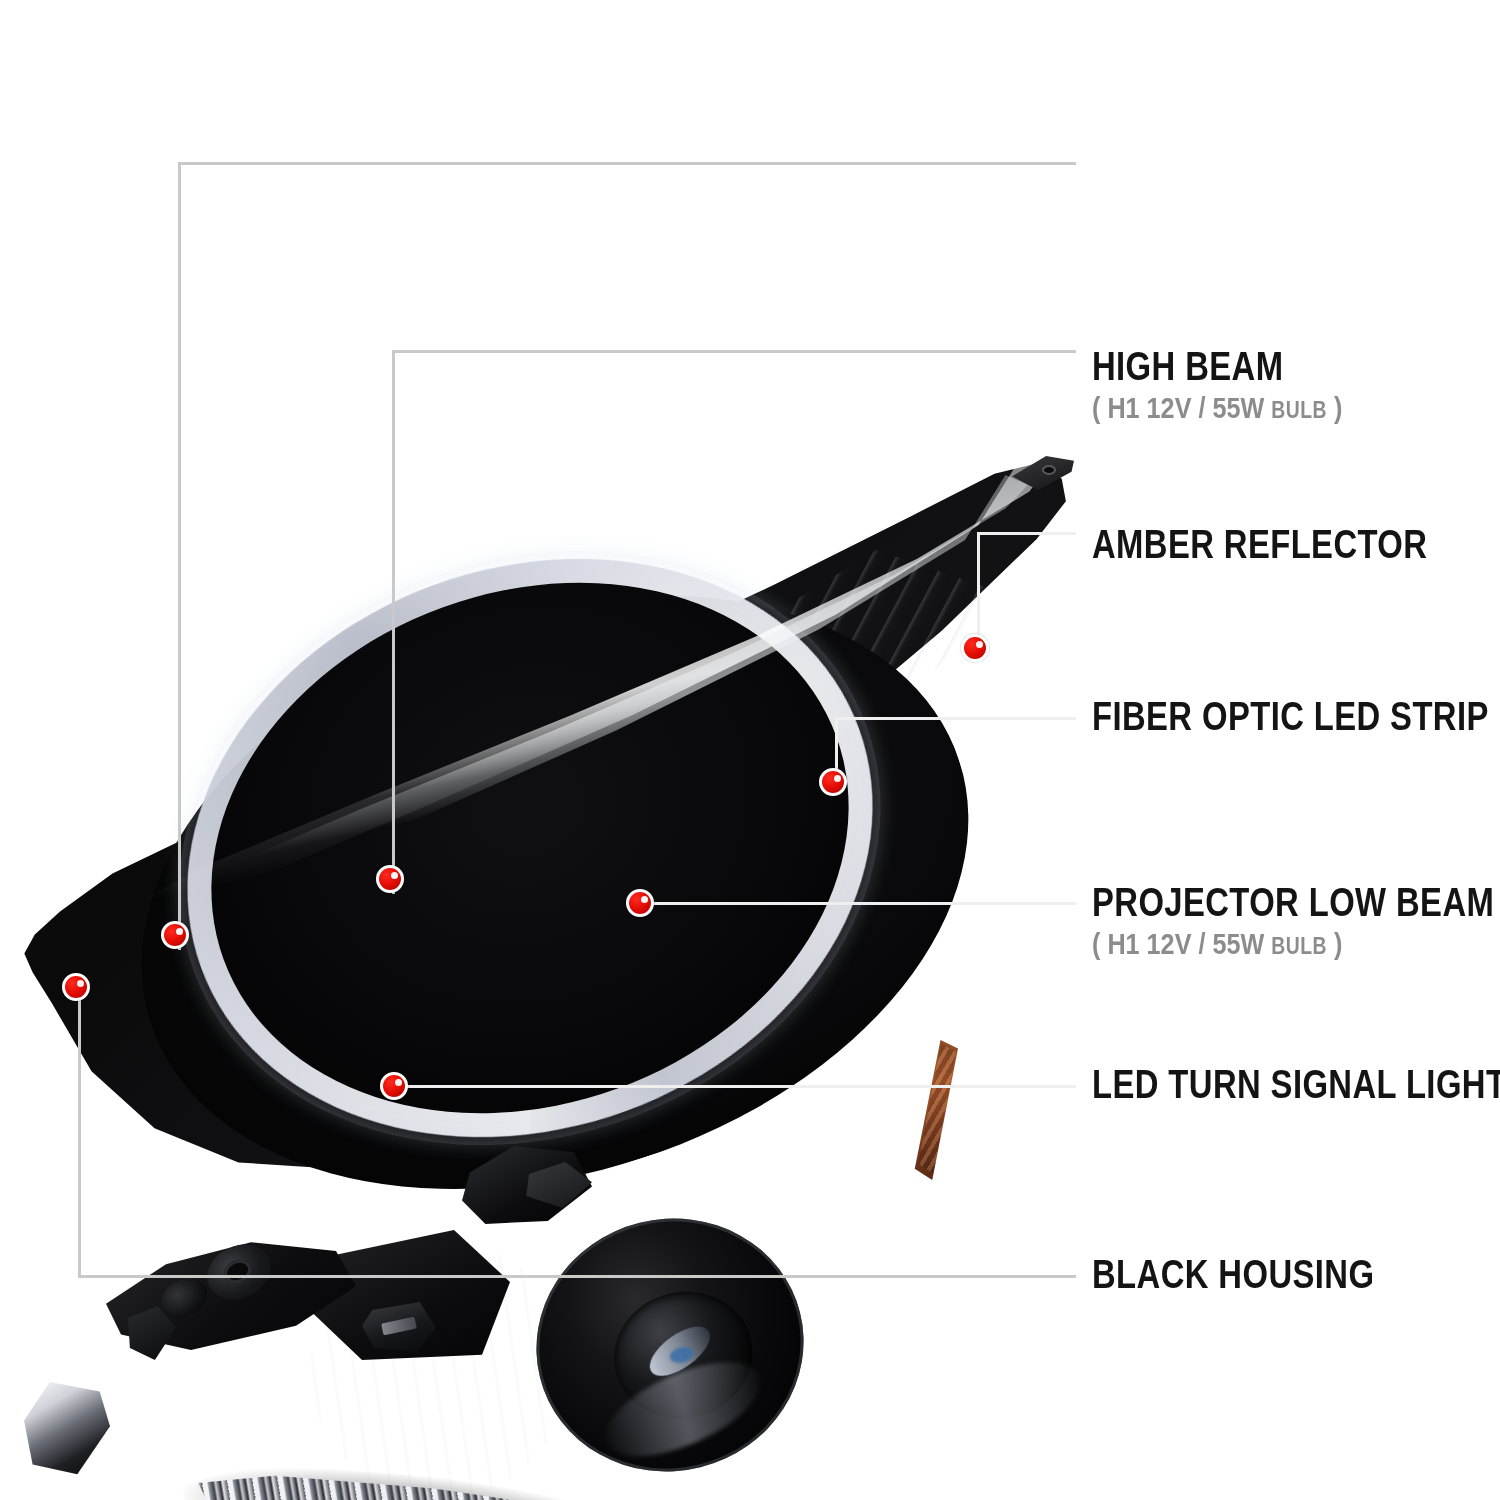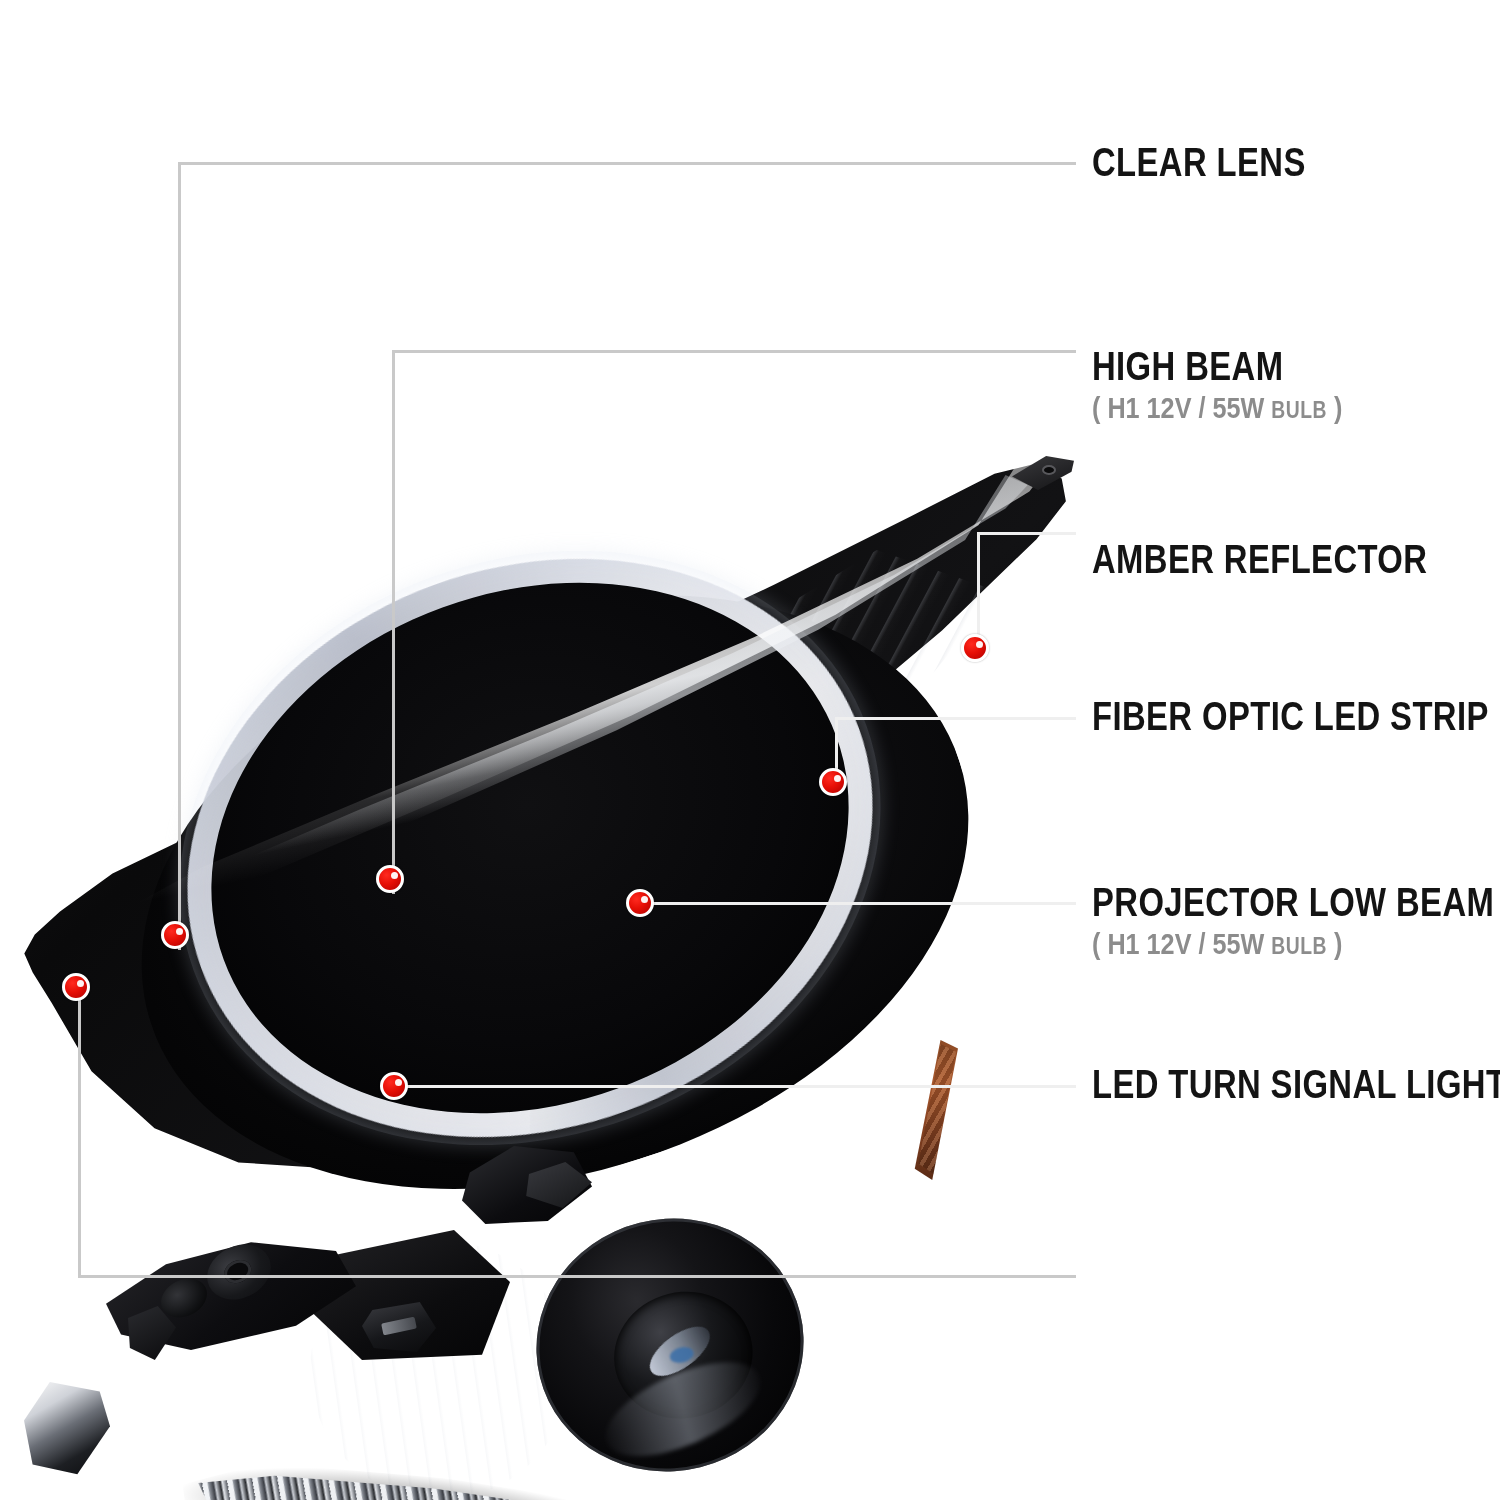--- a/index.html
+++ b/index.html
@@ -375,48 +375,48 @@
   <div class="leader h onwhite" style="left:78px;top:1275px;width:998px;"></div>
 
   <div class="marker" style="left:161px;top:921px;"></div>
   <div class="marker" style="left:376px;top:865px;"></div>
   <div class="marker" style="left:961px;top:634px;"></div>
   <div class="marker" style="left:819px;top:768px;"></div>
   <div class="marker" style="left:626px;top:889px;"></div>
   <div class="marker" style="left:380px;top:1072px;"></div>
   <div class="marker" style="left:62px;top:973px;"></div>
 
-  <div class="callout" style="left:1092px;top:140px;">
-    <div class="title">CLEAR LENS</div>
-  </div>
 
   <div class="callout" style="left:1092px;top:344px;">
     <div class="title">HIGH BEAM</div>
     <div class="sub">
       <span>( H1  12V / 55W</span>
       <span class="small">BULB</span>
       <span>)</span>
     </div>
   </div>
 
-  <div class="callout" style="left:1092px;top:537px;">
+  <div class="callout" style="left:1092px;top:522px;">
     <div class="title">AMBER REFLECTOR</div>
   </div>
 
   <div class="callout" style="left:1092px;top:694px;">
     <div class="title">FIBER OPTIC LED STRIP</div>
   </div>
 
   <div class="callout" style="left:1092px;top:880px;">
     <div class="title">PROJECTOR LOW BEAM</div>
     <div class="sub">
       <span>( H1  12V / 55W</span>
       <span class="small">BULB</span>
       <span>)</span>
     </div>
   </div>
 
   <div class="callout" style="left:1092px;top:1062px;">
     <div class="title">LED TURN SIGNAL LIGHT</div>
   </div>
 
+  <div class="callout" style="left:1092px;top:1252px;">
+    <div class="title">BLACK HOUSING</div>
+  </div>
 
 </div>
 
 </body></html>

